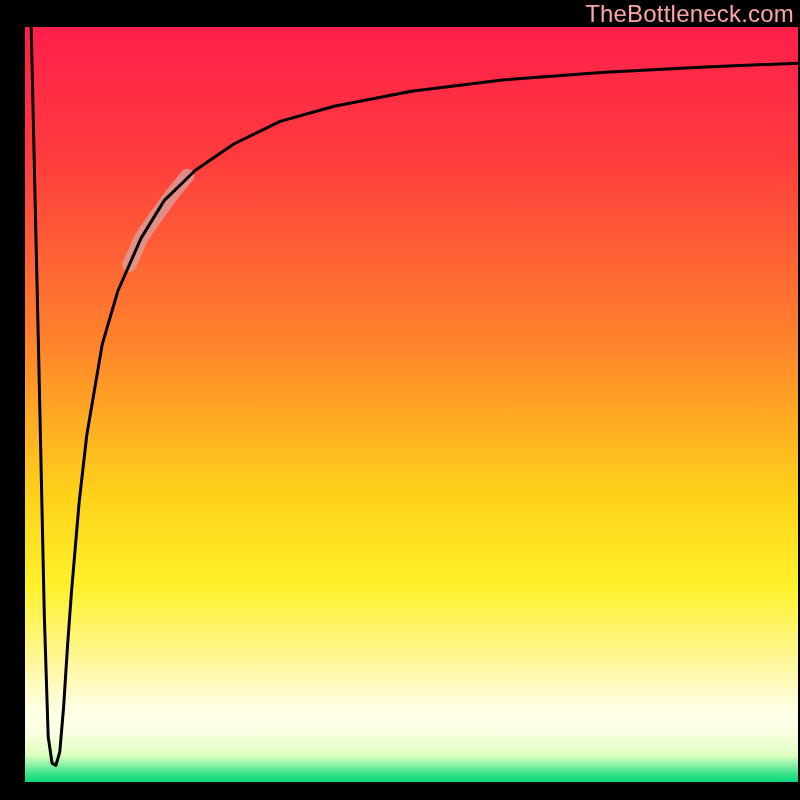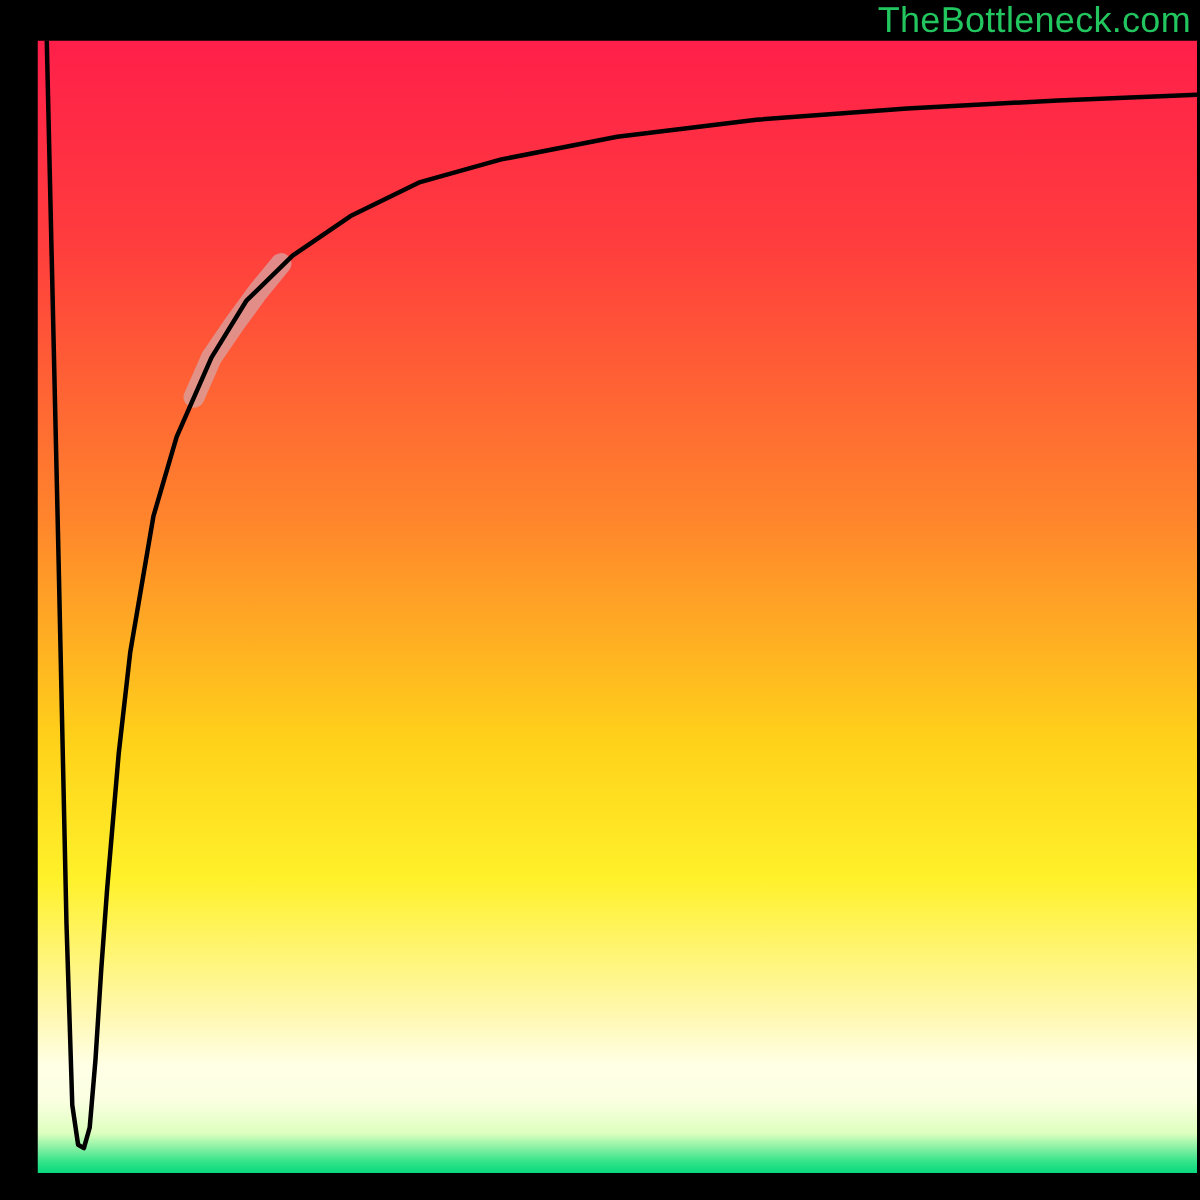--- a/index.html
+++ b/index.html
@@ -25,21 +25,21 @@
     left: 0;
     right: 0;
   }
   .watermark {
     position: absolute;
     top: 0;
     right: 6px;
     font-family: Arial, Helvetica, sans-serif;
     font-size: 24px;
     font-weight: 400;
-    color: #22c55e;
+    color: #fca5a5;
     letter-spacing: 0.2px;
     user-select: text;
   }
   svg.curve {
     position: absolute;
     left: 0;
     top: 0;
     width: 100%;
     height: 100%;
     overflow: visible;

